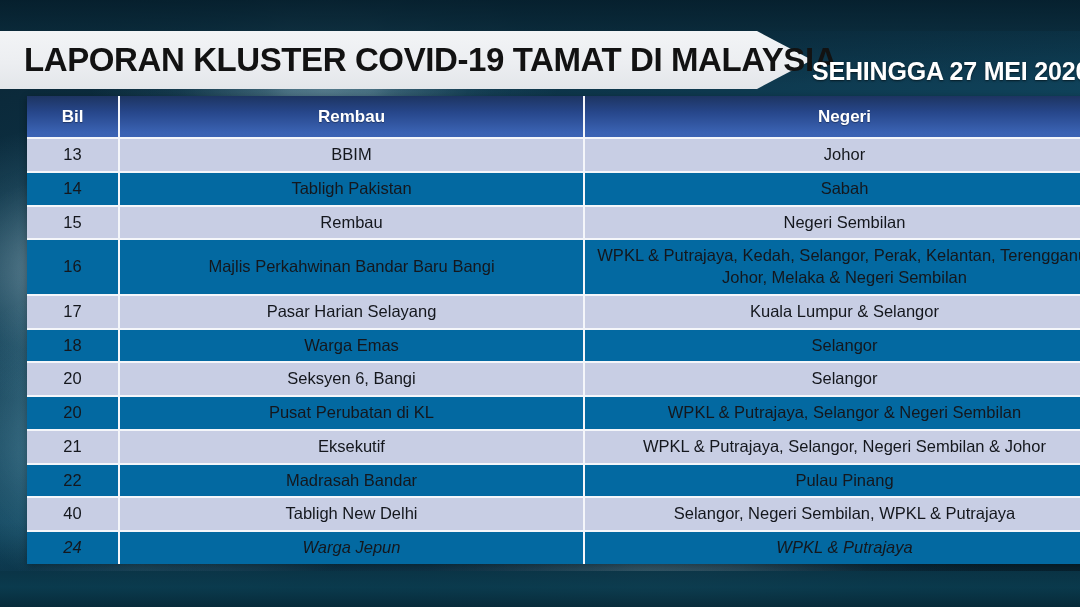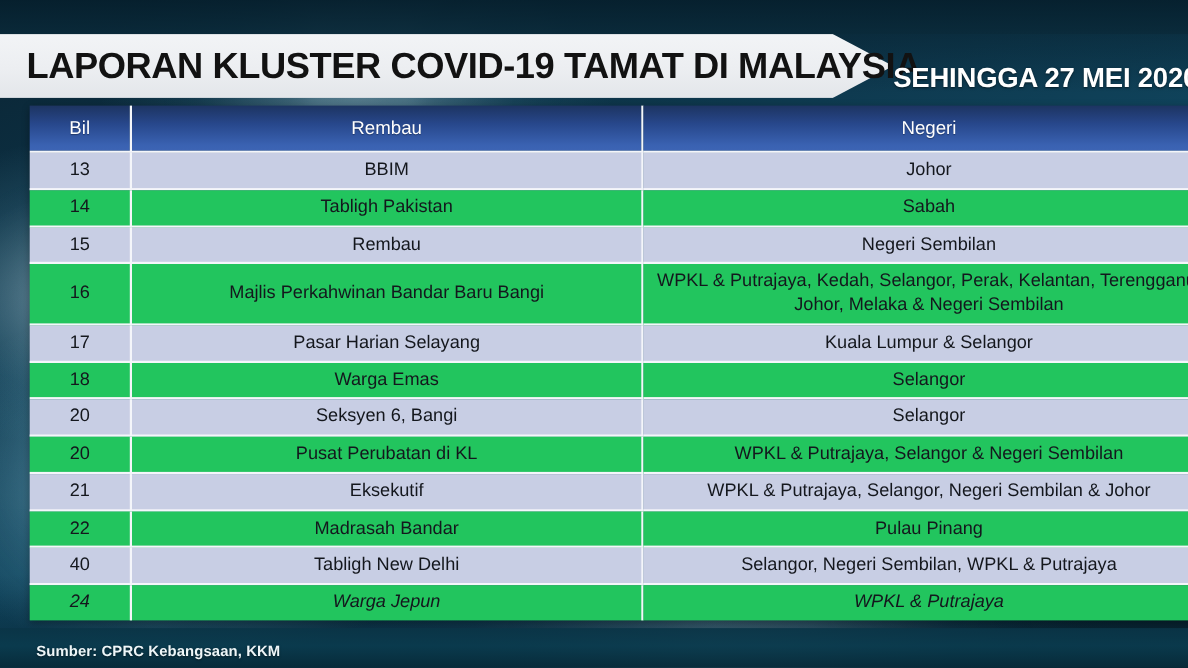--- a/index.html
+++ b/index.html
@@ -107,21 +107,21 @@
     width: 1037px;
     border-collapse: separate;
     border-spacing: 0;
     table-layout: fixed;
     box-shadow: 0 2px 7px rgba(0,0,0,0.33);
   }
   table.cluster-table th {
     background: linear-gradient(to bottom, #1d3461 0%, #27478b 40%, #3a62b2 88%, #3d64b4 100%);
     color: #ffffff;
     font-size: 17px;
-    font-weight: normal;
+    font-weight: bold;
     height: 41px;
     padding: 0 6px;
     border-right: 2px solid #f4f6fa;
     border-bottom: 2px solid #f4f6fa;
     text-align: center;
     text-shadow: 0 1px 1px rgba(0,0,0,0.35);
   }
   table.cluster-table th:last-child { border-right: none; }
 
   table.cluster-table td {
@@ -131,21 +131,21 @@
     padding: 5px 8px;
     border-right: 2px solid #f4f6fa;
     border-bottom: 2px solid #f4f6fa;
     line-height: 1.32;
     vertical-align: middle;
   }
   table.cluster-table td:last-child { border-right: none; }
   table.cluster-table tr:last-child td { border-bottom: none; font-style: italic; }
 
   tr.row-odd td  { background: #c8cee4; }
-  tr.row-even td { background: #22c55e; }
+  tr.row-even td { background: #0369a1; }
 
   td.col-bil { width: 79px; }
   td.col-kluster { width: 451px; }
   td.col-negeri { width: 507px; }
 
   
   .footer-bar {
     position: absolute;
     left: 0;
     bottom: 0;
@@ -353,15 +353,14 @@
           <tr class="row-even">
             <td class="col-bil">24</td>
             <td class="col-kluster">Warga Jepun</td>
             <td class="col-negeri">WPKL &amp; Putrajaya</td>
           </tr>
         </tbody>
     </table>
   </div>
 
   <div class="footer-bar"></div>
-  <div class="footer-text">Sumber: CPRC Kebangsaan, KKM</div>
 
 </div>
 
 </body></html>

